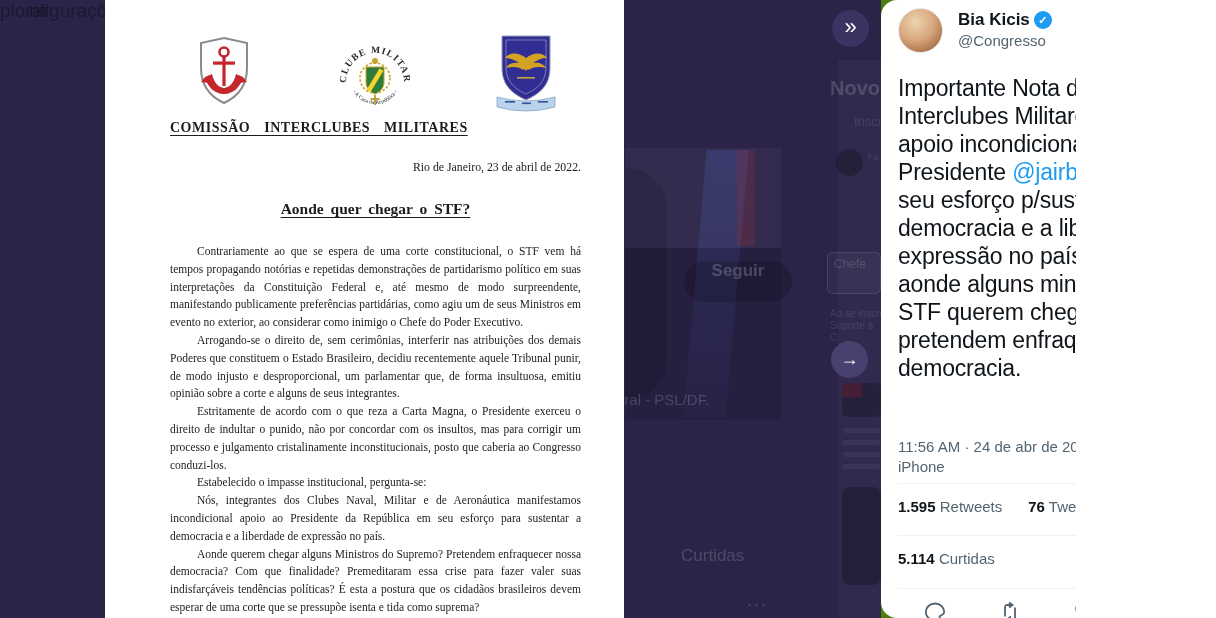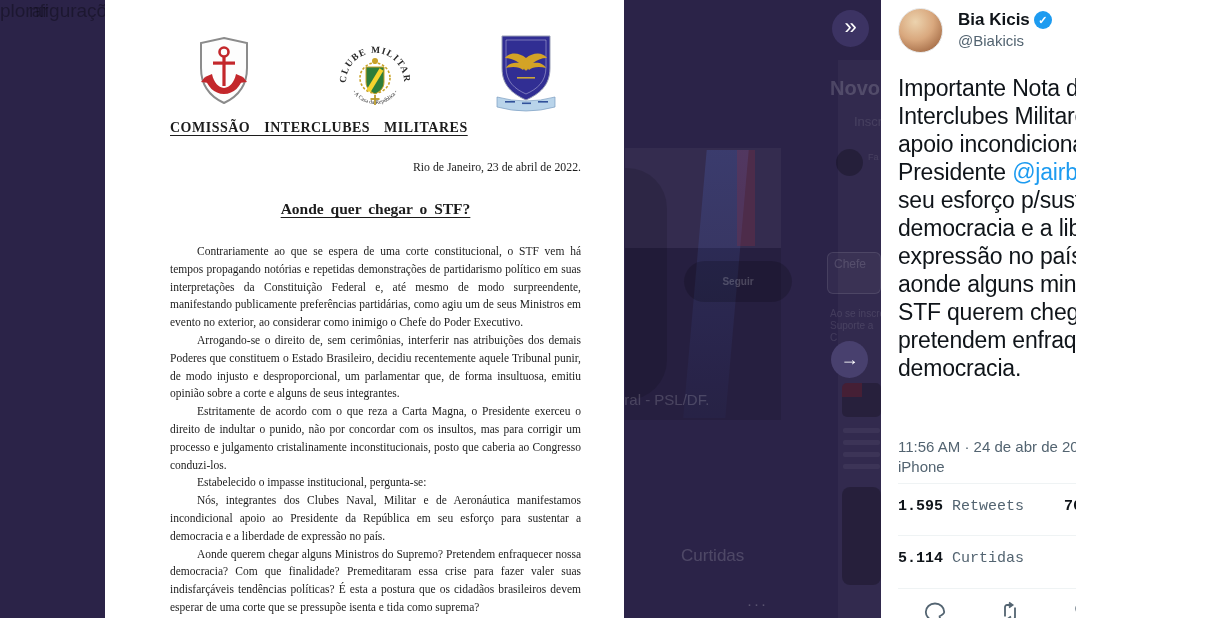--- a/index.html
+++ b/index.html
@@ -23,22 +23,22 @@
   .bg-lower    { position:absolute; left:625px; top:248px; width:156px; height:172px; background:rgba(0,0,0,0.10); }
   .bg-hair     { position:absolute; left:625px; top:168px; width:42px; height:232px; background:rgba(0,0,0,0.12); border-radius:0 40px 40px 0; }
   .bg-column   { position:absolute; left:838px; top:60px; width:43px; height:558px; background:rgba(255,255,255,0.035); }
 
   .novo-frag     { left:830px; top:77px; font-size:20px; font-weight:bold; }
   .inscreva-frag { left:830px; top:114px; font-size:13px; color:rgba(255,255,255,0.10);margin-left:24px; }
   .signup-circle { position:absolute; left:836px; top:149px; width:27px; height:27px; border-radius:50%; background:rgba(0,0,0,0.25); }
   .fb-frag       { left:868px; top:152px; font-size:9px; color:rgba(255,255,255,0.10); line-height:11px; }
 
   .seguir-pill { position:absolute; left:684px; top:261px; width:108px; height:41px; border-radius:21px;
-                 background:rgba(0,0,0,0.17); display:flex; align-items:center; justify-content:center;
-                 font-size:10px; font-weight:bold; color:rgba(255,255,255,0.20); }
+                 background:rgba(0,0,0,0.17); display:flex; align-items:flex-start; justify-content:center;
+                 font-size:17px; font-weight:bold; color:rgba(255,255,255,0.20); }
   .inscre-box  { position:absolute; left:827px; top:252px; width:54px; height:42px; border-radius:6px;
                  border:1px solid rgba(255,255,255,0.10); background:rgba(255,255,255,0.04);
                  font-size:12px; color:rgba(255,255,255,0.14); padding:4px 0 0 6px; }
   .legal-1 { left:830px; top:308px; font-size:10px; color:rgba(255,255,255,0.11); }
   .legal-2 { left:830px; top:320px; font-size:10px; color:rgba(255,255,255,0.11); }
   .legal-3 { left:830px; top:332px; font-size:10px; color:rgba(255,255,255,0.11); }
 
   .bio-frag     { left:616px; top:391px; font-size:15px; color:rgba(255,255,255,0.17); }
   .curtidas-frag{ left:681px; top:546px; font-size:17px; color:rgba(255,255,255,0.17); }
   .dots-frag    { left:747px; top:595px; font-size:15px; letter-spacing:2px; color:rgba(255,255,255,0.22); }
@@ -64,40 +64,40 @@
   .org-title { position:absolute; left:0; right:0; top:120px; font-weight:bold;
                font-size:14px; letter-spacing:0.5px; word-spacing:10px;
                text-decoration:underline; text-underline-offset:3px; }
   .dateline { position:absolute; left:0; right:0; top:160px; text-align:right; font-size:11.8px; }
   .doc-heading { position:absolute; left:0; right:0; top:200px; text-align:center; font-weight:bold;
                  font-size:15.5px; word-spacing:3px; text-decoration:underline; text-underline-offset:3px; }
   .doc-body { position:absolute; left:0; right:0; top:243px; font-size:11.5px; line-height:17.8px; text-align:justify; }
   .doc-body p { text-indent:27px; margin:0; }
 
   
-  .panel { position:absolute; left:881px; top:0; width:335px; height:618px; background:#ffffff; }
+  .panel { position:absolute; left:881px; top:0; width:335px; height:618px; background:#ffffff;border-radius:16px; }
   .tweet-header { position:absolute; left:17px; top:8px; right:14px; height:48px; }
   .avatar { position:absolute; left:0; top:0; width:45px; height:45px; border-radius:50%;
             background:radial-gradient(circle at 38% 30%, #ecd3ae 0%, #d9a87e 45%, #a9714b 80%, #7a4c30 100%);
             border:1px solid #e6e6e6; cursor:pointer; }
   .names { position:absolute; left:60px; top:2px; }
   .name-row { display:flex; align-items:center; gap:4px; }
   .author-name { font-size:17px; font-weight:bold; color:#0f1419; cursor:pointer; }
   .verified { display:inline-flex; align-items:center; justify-content:center; width:18px; height:18px;
               border-radius:50%; background:#1d9bf0; color:#ffffff; font-size:11px; font-weight:bold; }
   .handle { font-size:15px; color:#536471; margin-top:2px; }
   .more-btn { position:absolute; right:0; top:8px; border:none; background:none; color:#536471;
               font-size:17px; font-weight:bold; letter-spacing:1px; cursor:pointer; }
   .tweet-text { position:absolute; left:17px; top:74px; width:307px; font-size:23px; line-height:28px;
                 color:#0f1419; letter-spacing:-0.2px; }
   .mention { color:#1d9bf0; text-decoration:none; cursor:pointer; }
   .timestamp { position:absolute; left:17px; top:437px; width:300px; font-size:15px; line-height:20px; color:#536471; }
   .divider { position:absolute; left:17px; right:7px; height:1px; background:#eff3f4; }
   .d1 { top:483px; } .d2 { top:535px; } .d3 { top:588px; }
-  .stats-row { position:absolute; left:17px; right:15px; font-size:15px; color:#536471; display:flex; gap:40px;font-family:Liberation Mono, monospace; }
+  .stats-row { position:absolute; left:17px; right:15px; font-size:15px; color:#536471; display:flex; gap:26px; }
   .s1 { top:498px; } .s2 { top:550px; }
   .stat { cursor:pointer; white-space:nowrap; }
   .stat b { color:#0f1419; font-weight:bold; }
   .actions { position:absolute; left:0; top:600px; width:335px; display:flex;
              padding:0 44px 0 42px; justify-content:space-between; }
   .action-btn { border:none; background:none; cursor:pointer; width:24px; height:24px; padding:0; }
   .action-btn svg { stroke:#536471; fill:none; stroke-width:1.8; }
 
   .scrollbar-line { position:absolute; left:1211px; top:5px; width:3px; height:572px; background:#ececec; border-radius:2px; cursor:pointer; }
 </style>
@@ -211,21 +211,21 @@
   </figure>
 
   <aside class="panel">
     <div class="tweet-header">
       <div class="avatar"></div>
       <div class="names">
         <div class="name-row">
           <span class="author-name">Bia Kicis</span>
           <span class="verified">✓</span>
         </div>
-        <div class="handle">@Biakicis</div>
+        <div class="handle">@Congresso</div>
       </div>
       <button class="more-btn">···</button>
     </div>
 
     <div class="tweet-text"><span>Importante Nota da Comissão Interclubes Militares manifesta apoio incondicional ao Presidente </span><a class="mention">@jairbolsonaro</a><span> em seu esforço p/sustentar a democracia e a liberdade de expressão no país. E indagam aonde alguns ministros do STF querem chegar, se pretendem enfraquecer a democracia.</span></div>
 
     <div class="timestamp">11:56 AM · 24 de abr de 2022 · Twitter for iPhone</div>
 
     <div class="divider d1"></div>
     <div class="stats-row s1">

